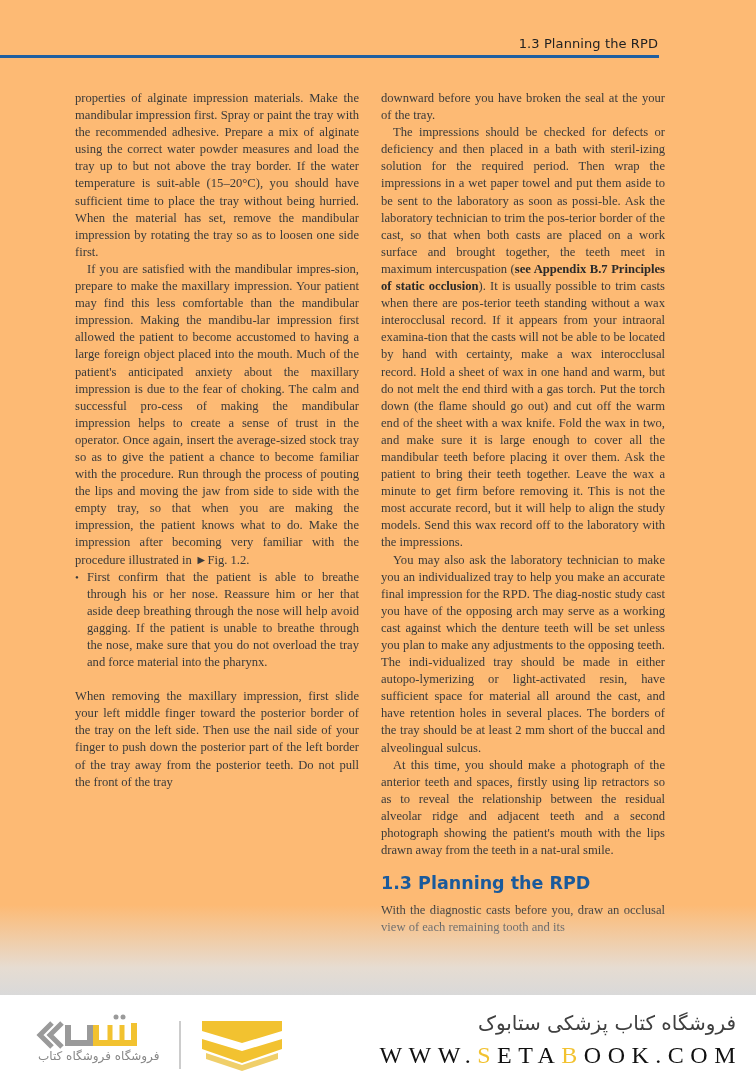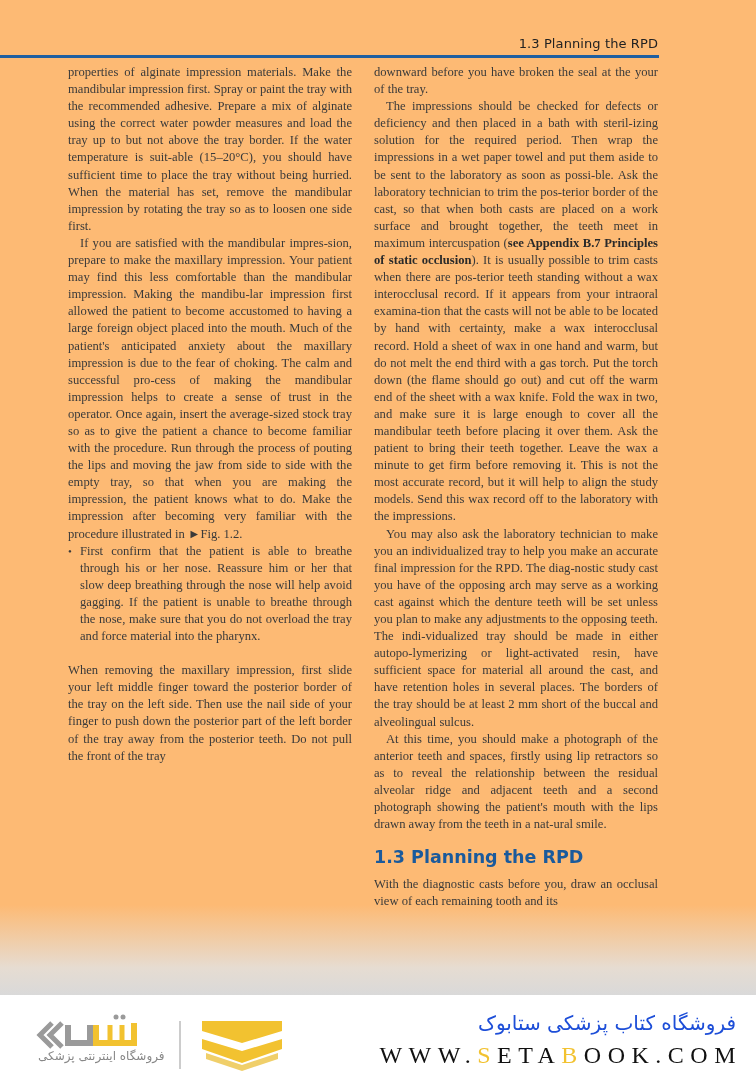--- a/index.html
+++ b/index.html
@@ -4,53 +4,53 @@
 <style>
   html, body { margin:0; padding:0; }
   body { width:756px; height:1080px; background:#ffffff; position:relative; overflow:hidden;
          font-family:"Liberation Serif","DejaVu Serif",serif; color:#3a3a3a; }
   .page { position:absolute; left:0; top:0; width:756px; height:995px; background:#fdba74; }
   .fade { position:absolute; left:0; top:905px; width:756px; height:90px;
           background:linear-gradient(to bottom, rgba(255,255,255,0) 0%, rgba(226,226,226,0.85) 70%, #d9d9d9 100%); pointer-events:none; }
   .running-head { position:absolute; top:36px; right:98px; font-family:"DejaVu Sans","Liberation Sans",sans-serif;
           font-size:13px; color:#222; letter-spacing:0.1px; }
   .head-rule { position:absolute; left:0; top:55px; width:659px; height:3px; background:#1f5fa0; }
-  .col { position:absolute; top:64px; width:284px; font-size:12.6px; line-height:17.1px; text-align:justify;
-         hyphens:manual; }
+  .col { position:absolute; top:90px; width:284px; font-size:12.6px; line-height:17.1px; text-align:justify;
+         hyphens:manual;margin-left:7px; }
   .col.left { left:68px; }
   .col.right { left:374px; }
   .col p { margin:0; }
   .col p.ind { text-indent:12px; }
   .col ul { margin:0; padding:0; list-style:none; }
   .col li { position:relative; padding-left:12px; }
   .col li::before { content:"\2022"; position:absolute; left:0; top:0; font-size:11px; }
   .gap { height:17px; }
   .bold { font-weight:bold; color:#2a2a2a; }
   .h2 { font-family:"DejaVu Sans","Liberation Sans",sans-serif; font-weight:bold; color:#1a5a9c;
         font-size:17.5px; margin:13px 0 8px 0; line-height:22px; text-align:left; }
   .footer { position:absolute; left:0; top:995px; width:756px; height:85px; background:#fff; }
   .logo { position:absolute; left:30px; top:14px; width:270px; height:64px; }
-  .fa-line { position:absolute; right:20px; top:16px; font-family:"DejaVu Sans",sans-serif; font-size:20px; color:#1d4ed8; direction:rtl; }
+  .fa-line { position:absolute; right:20px; top:16px; font-family:"DejaVu Sans",sans-serif; font-size:20px; color:#404040; direction:rtl; }
   .url { position:absolute; right:14px; top:47px; font-family:Liberation Serif, serif;
          font-size:24px; letter-spacing:6.5px; color:#111; }
   .url .y { color:#f2c230; }
   .logo-sub { position:absolute; left:8px; top:40px; font-family:"DejaVu Sans",sans-serif; font-size:12px; color:#888; direction:rtl; }
 </style>
 </head>
 <body>
 
 <div class="page">
   <div class="running-head">1.3  Planning the RPD</div>
   <div class="head-rule"></div>
 
   <div class="col left">
     <p>properties of alginate impression materials. Make the mandibular impression first. Spray or paint the tray with the recommended adhesive. Prepare a mix of alginate using the correct water powder measures and load the tray up to but not above the tray border. If the water temperature is suit-able (15–20°C), you should have sufficient time to place the tray without being hurried. When the material has set, remove the mandibular impression by rotating the tray so as to loosen one side first.</p>
     <p class="ind">If you are satisfied with the mandibular impres-sion, prepare to make the maxillary impression. Your patient may find this less comfortable than the mandibular impression. Making the mandibu-lar impression first allowed the patient to become accustomed to having a large foreign object placed into the mouth. Much of the patient's anticipated anxiety about the maxillary impression is due to the fear of choking. The calm and successful pro-cess of making the mandibular impression helps to create a sense of trust in the operator. Once again, insert the average-sized stock tray so as to give the patient a chance to become familiar with the procedure. Run through the process of pouting the lips and moving the jaw from side to side with the empty tray, so that when you are making the impression, the patient knows what to do. Make the impression after becoming very familiar with the procedure illustrated in ►Fig. 1.2.</p>
     <ul>
-      <li>First confirm that the patient is able to breathe through his or her nose. Reassure him or her that slow deep breathing through the nose will help avoid gagging. If the patient is unable to breathe through the nose, make sure that you do not overload the tray and force material into the pharynx.</li>
+      <li>First confirm that the patient is able to breathe through his or her nose. Reassure him or her that aside deep breathing through the nose will help avoid gagging. If the patient is unable to breathe through the nose, make sure that you do not overload the tray and force material into the pharynx.</li>
     </ul>
     <div class="gap"></div>
     <p>When removing the maxillary impression, first slide your left middle finger toward the posterior border of the tray on the left side. Then use the nail side of your finger to push down the posterior part of the left border of the tray away from the posterior teeth. Do not pull the front of the tray</p>
   </div>
 
   <div class="col right">
     <p>downward before you have broken the seal at the your of the tray.</p>
     <p class="ind"><span>The impressions should be checked for defects or deficiency and then placed in a bath with steril-izing solution for the required period. Then wrap the impressions in a wet paper towel and put them aside to be sent to the laboratory as soon as possi-ble. Ask the laboratory technician to trim the pos-terior border of the cast, so that when both casts are placed on a work surface and brought together, the teeth meet in maximum intercuspation (</span><span class="bold">see Appendix B.7 Principles of static occlusion</span><span>). It is usually possible to trim casts when there are pos-terior teeth standing without a wax interocclusal record. If it appears from your intraoral examina-tion that the casts will not be able to be located by hand with certainty, make a wax interocclusal record. Hold a sheet of wax in one hand and warm, but do not melt the end third with a gas torch. Put the torch down (the flame should go out) and cut off the warm end of the sheet with a wax knife. Fold the wax in two, and make sure it is large enough to cover all the mandibular teeth before placing it over them. Ask the patient to bring their teeth together. Leave the wax a minute to get firm before removing it. This is not the most accurate record, but it will help to align the study models. Send this wax record off to the laboratory with the impressions.</span></p>
     <p class="ind">You may also ask the laboratory technician to make you an individualized tray to help you make an accurate final impression for the RPD. The diag-nostic study cast you have of the opposing arch may serve as a working cast against which the denture teeth will be set unless you plan to make any adjustments to the opposing teeth. The indi-vidualized tray should be made in either autopo-lymerizing or light-activated resin, have sufficient space for material all around the cast, and have retention holes in several places. The borders of the tray should be at least 2 mm short of the buccal and alveolingual sulcus.</p>
     <p class="ind">At this time, you should make a photograph of the anterior teeth and spaces, firstly using lip retractors so as to reveal the relationship between the residual alveolar ridge and adjacent teeth and a second photograph showing the patient's mouth with the lips drawn away from the teeth in a nat-ural smile.</p>
@@ -74,17 +74,17 @@
       <path d="M80,16 v16 M92,16 v16" fill="none" stroke="#f2c230" stroke-width="5"></path>
       <circle cx="86" cy="8" r="2.5" fill="#9a9a9a"></circle>
         <circle cx="93" cy="8" r="2.5" fill="#9a9a9a"></circle>
 
       <line x1="150" y1="12" x2="150" y2="60" stroke="#bbbbbb" stroke-width="1.5"></line>
 
       <polygon points="172,12 252,12 252,22 212,34 172,22" fill="#f2c230"></polygon>
       <polygon points="172,30 212,42 252,30 252,40 212,54 172,40" fill="#f2c230"></polygon>
       <polygon points="176,44 212,56 248,44 248,50 212,62 176,50" fill="#f0cf6a"></polygon>
     </svg>
-    <div class="logo-sub">فروشگاه اینترنتی پزشکی</div>
+    <div class="logo-sub">فروشگاه فروشگاه کتاب</div>
   </div>
   <div class="fa-line">فروشگاه کتاب پزشکی ستابوک</div>
   <div class="url"><span>WWW.</span><span class="y">S</span><span>ETA</span><span class="y">B</span><span>OOK.COM</span></div>
 </div>
 
 </body></html>

